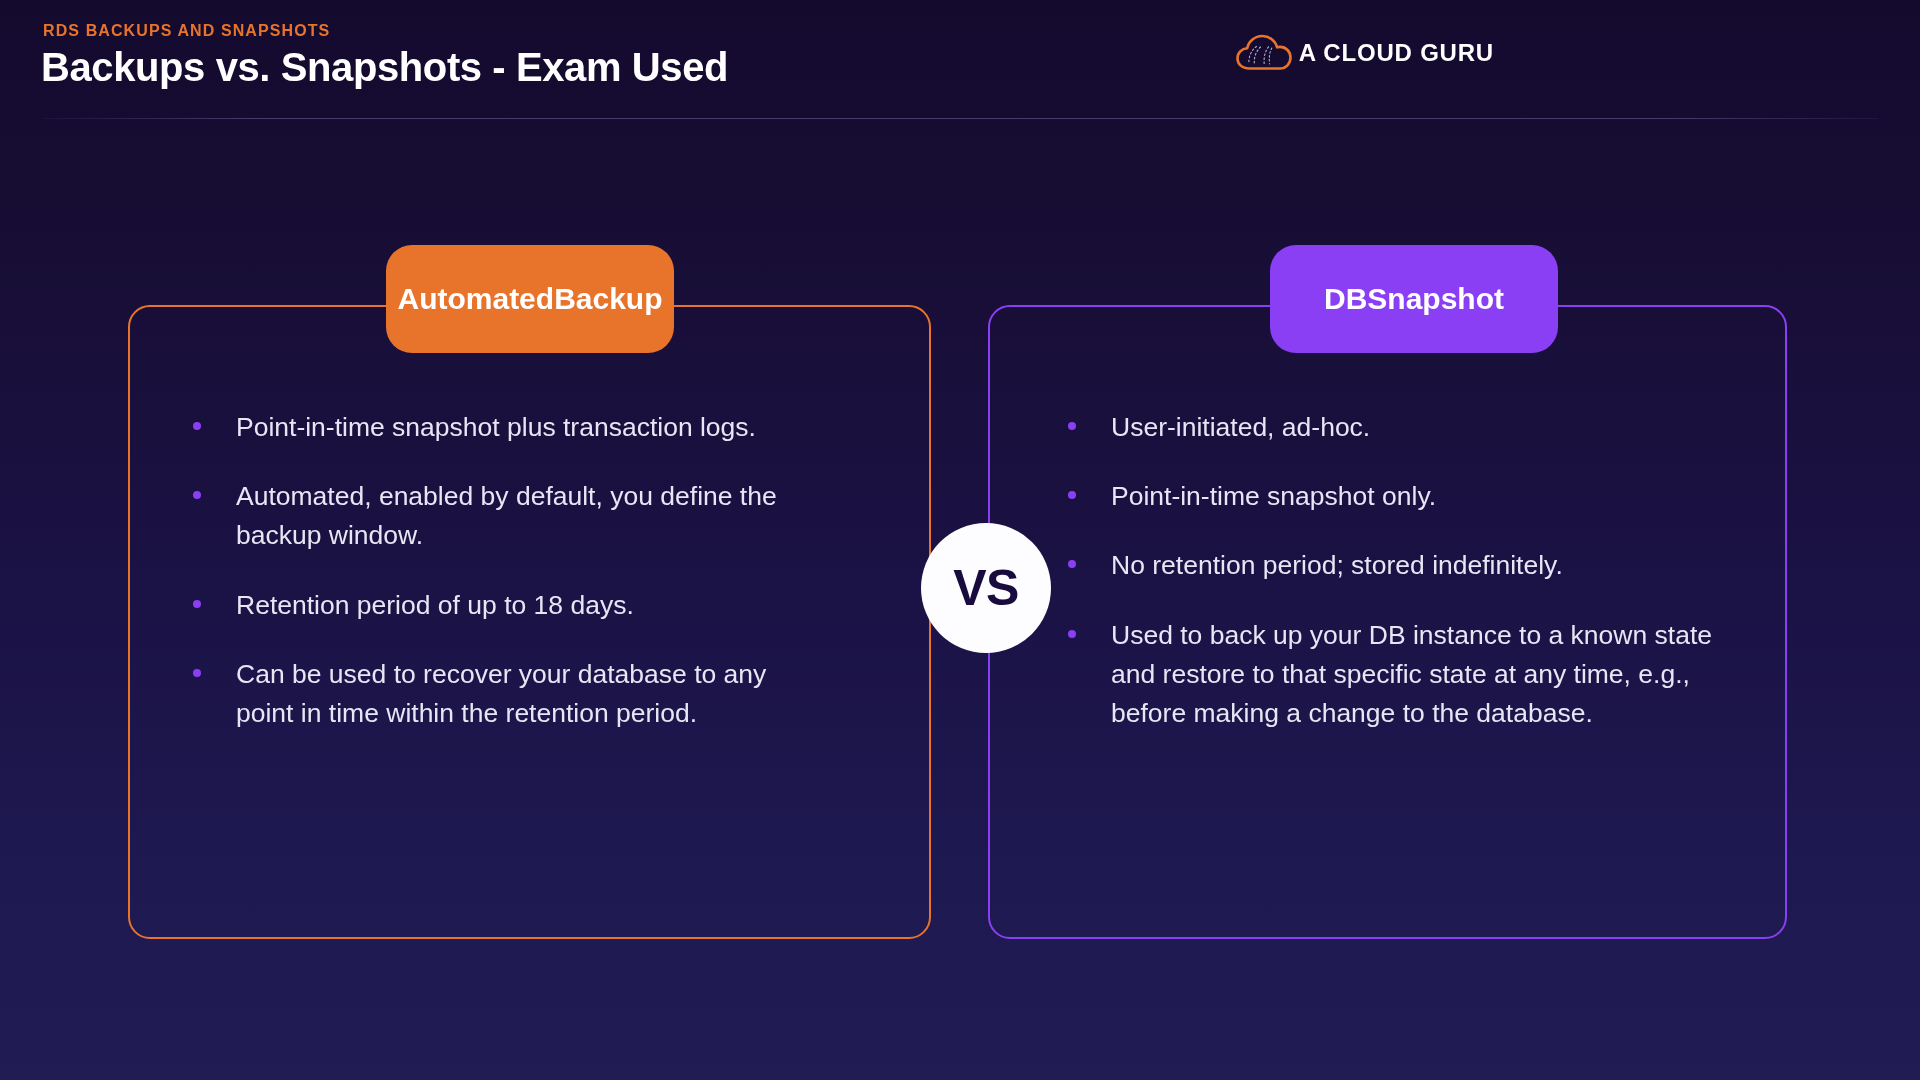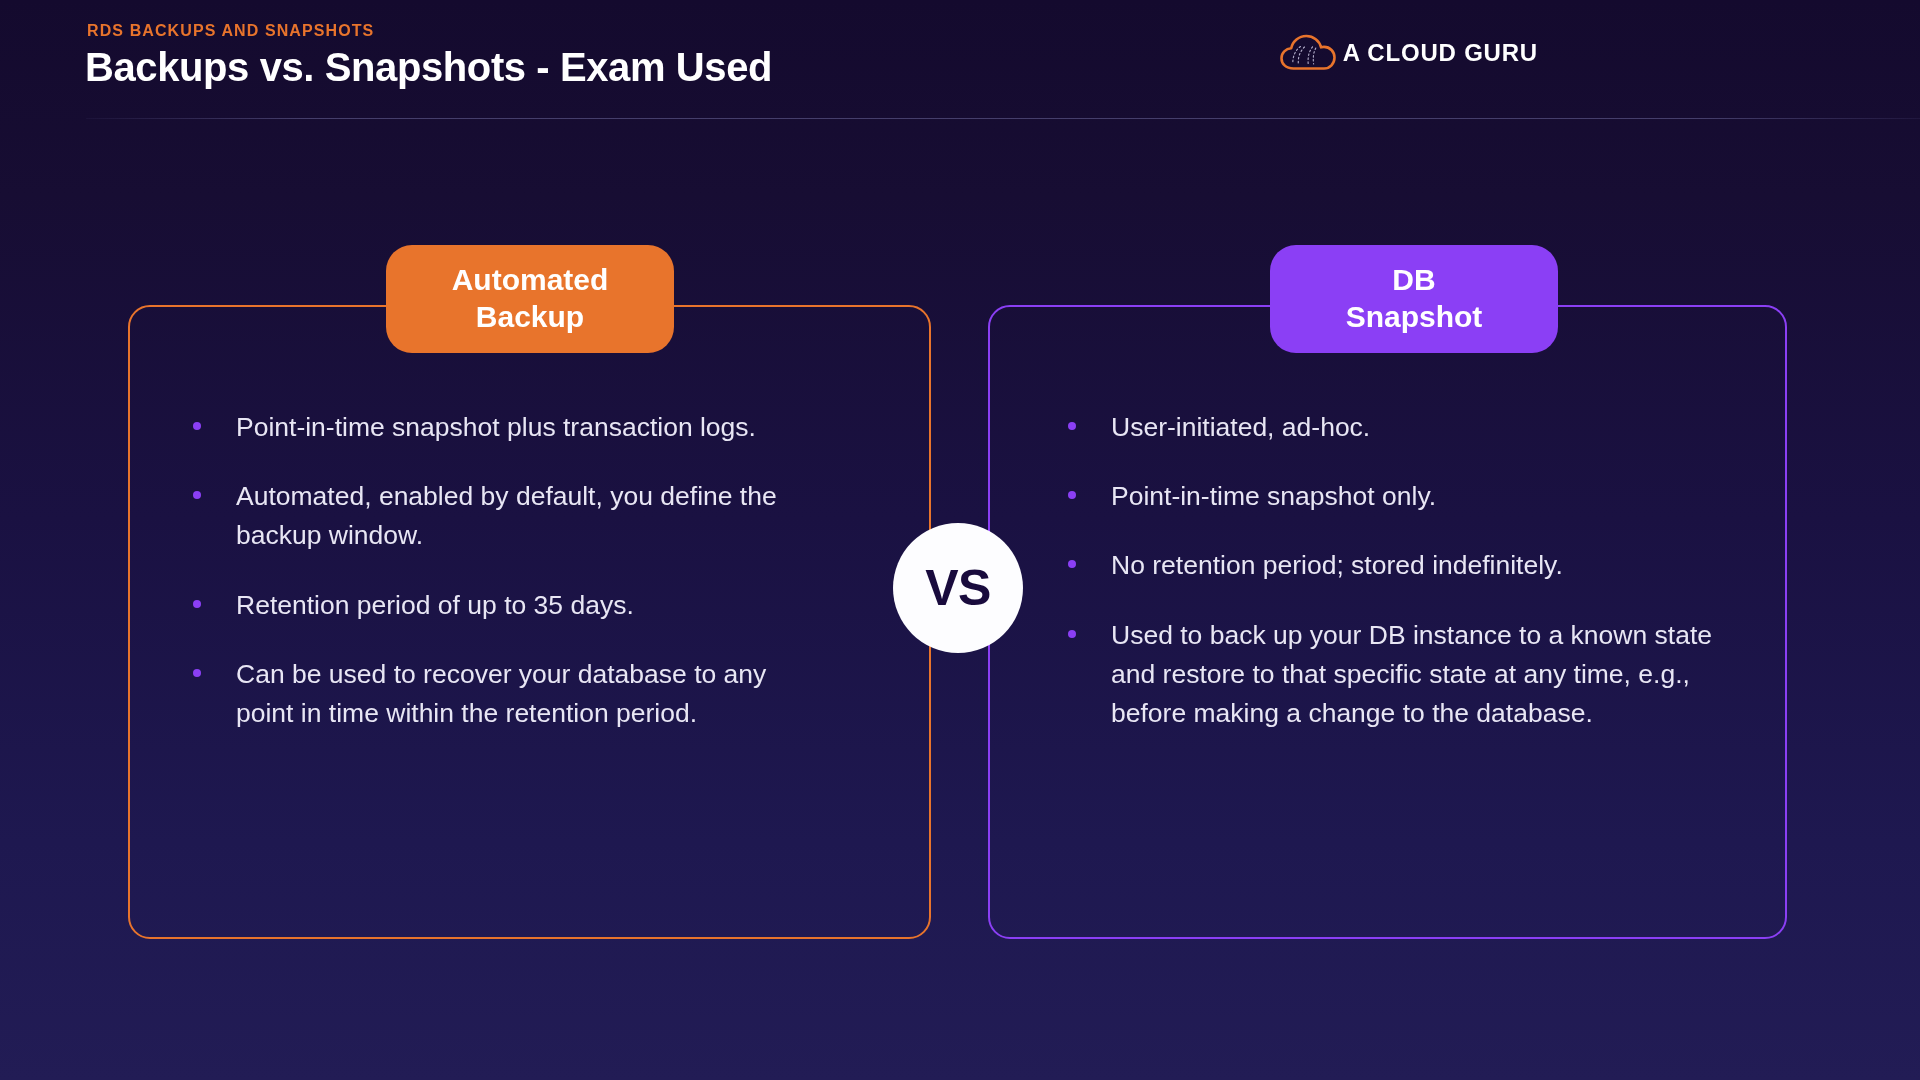--- a/index.html
+++ b/index.html
@@ -5,21 +5,21 @@
   * { margin:0; padding:0; box-sizing:border-box; }
   html, body { width:1920px; height:1080px; }
   body {
     font-family: "Liberation Sans", sans-serif;
     background: linear-gradient(180deg, #140a2e 0%, #170d33 18%, #1a1142 48%, #1e1850 78%, #221c55 100%);
     overflow:hidden;
     position:relative;
   }
 
   
-  #header { position:absolute; left:0; top:0; width:1538px; height:130px;margin-left:44px; }
+  #header { position:absolute; left:0; top:0; width:1538px; height:130px; }
   #eyebrow {
     position:absolute; left:43px; top:22px;
     font-size:16px; font-weight:bold; letter-spacing:1.1px;
     color:#e8742c; text-transform:uppercase;
   }
   #page-title {
     position:absolute; left:41px; top:45px;
     font-size:40px; font-weight:bold; color:#ffffff;
     letter-spacing:-0.4px; white-space:nowrap;
   }
@@ -43,21 +43,21 @@
     border-radius:22px; border:2px solid;
   }
   #card-left  { left:128px; width:803px; border-color:#e8742c; }
   #card-right { left:988px; width:799px; border-color:#8b3ff5; }
 
   
   .badge {
     position:absolute; top:245px;
     width:288px; height:108px;
     border-radius:26px;
-    display:flex; flex-direction:column; align-items:center; justify-content:center;
+    display:flex; flex-direction:row; align-items:center; justify-content:center;
     color:#ffffff; font-size:30px; font-weight:bold; line-height:1.22;
     text-align:center; z-index:5;
   }
   #badge-left  { left:386px; background:#e8742c; }
   #badge-right { left:1245px; background:#8b3ff5;margin-left:25px; }
   .badge span { display:block; }
 
   
   .bullets { position:absolute; list-style:none; }
   #bullets-left  { left:190px;  top:408px; width:640px; }
@@ -74,21 +74,21 @@
   }
   .bullet-item:last-child { margin-bottom:16px; }
   .bullet-dot {
     position:absolute; left:3px; top:14px;
     width:8px; height:8px; border-radius:50%;
     background:#8b3ff5;
   }
 
   
   #vs-badge {
-    position:absolute; left:893px; top:523px;
+    position:absolute; left:921px; top:523px;
     width:130px; height:130px; border-radius:50%;
     background:#fdfdff;
     display:flex; align-items:center; justify-content:center;
     z-index:10;
   }
   #vs-label {
     color:#190b3d; font-size:50px; font-weight:bold; letter-spacing:-0.5px;
   }
 </style>
 </head>
@@ -135,21 +135,21 @@
   <li class="bullet-item">
     <span class="bullet-dot"></span>
     <span>Point-in-time snapshot plus transaction logs.</span>
   </li>
   <li class="bullet-item">
     <span class="bullet-dot"></span>
     <span>Automated, enabled by default, you define the backup window.</span>
   </li>
   <li class="bullet-item">
     <span class="bullet-dot"></span>
-    <span>Retention period of up to 35 days.</span>
+    <span>Retention period of up to 18 days.</span>
   </li>
   <li class="bullet-item">
     <span class="bullet-dot"></span>
     <span>Can be used to recover your database to any point in time within the retention period.</span>
   </li>
 </ul>
 
 <ul class="bullets" id="bullets-right">
   <li class="bullet-item">
     <span class="bullet-dot"></span>

